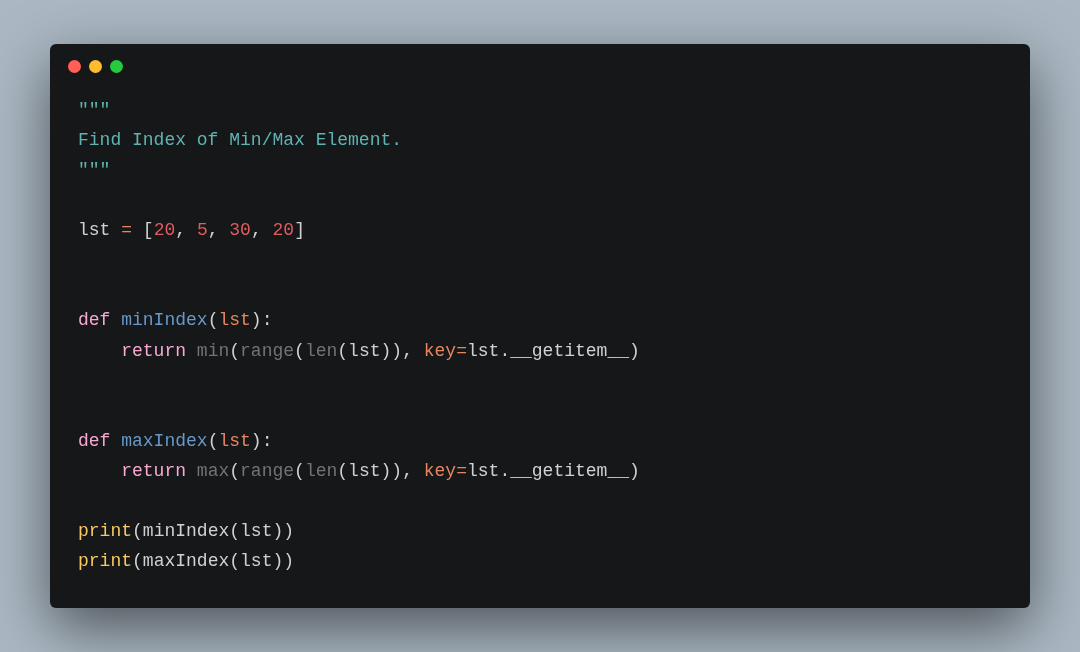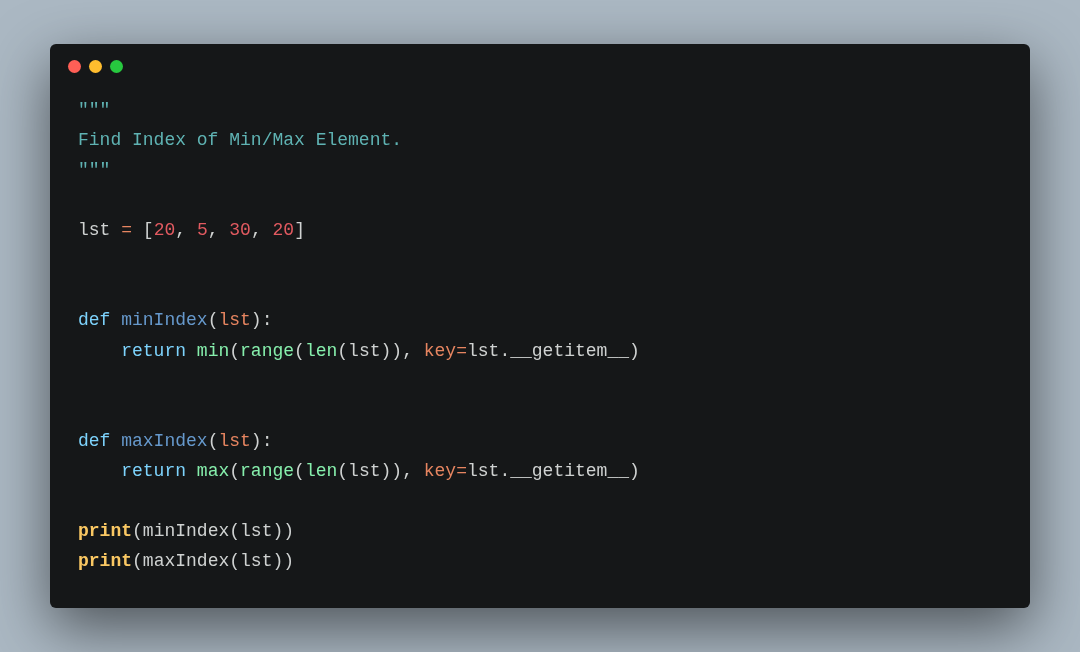--- a/index.html
+++ b/index.html
@@ -37,24 +37,24 @@
     font-size: 18px;
     line-height: 1.67;
     white-space: pre;
     color: #cfd2d1;
   }
   .c-str   { color: #5fb3b3; }
   .c-punct { color: #cfd2d1; }
   .c-num   { color: #e15a60; }
   .c-var   { color: #cfd2d1; }
   .c-op    { color: #e68560; }
-  .c-kw    { color: #7dd3fc; }
+  .c-kw    { color: #f9a8d4; }
   .c-func  { color: #6699cc; }
-  .c-builtin { color: #86efac; }
-  .c-call  { color: #fac863; font-weight: bold; }
+  .c-builtin { color: #737373; }
+  .c-call  { color: #fac863; }
   .c-param { color: #e68560; }
 </style>
 </head>
 <body>
 
 <div class="window">
   <div class="titlebar">
     <div class="tl-btn tl-red"></div>
     <div class="tl-btn tl-yellow"></div>
     <div class="tl-btn tl-green"></div>

